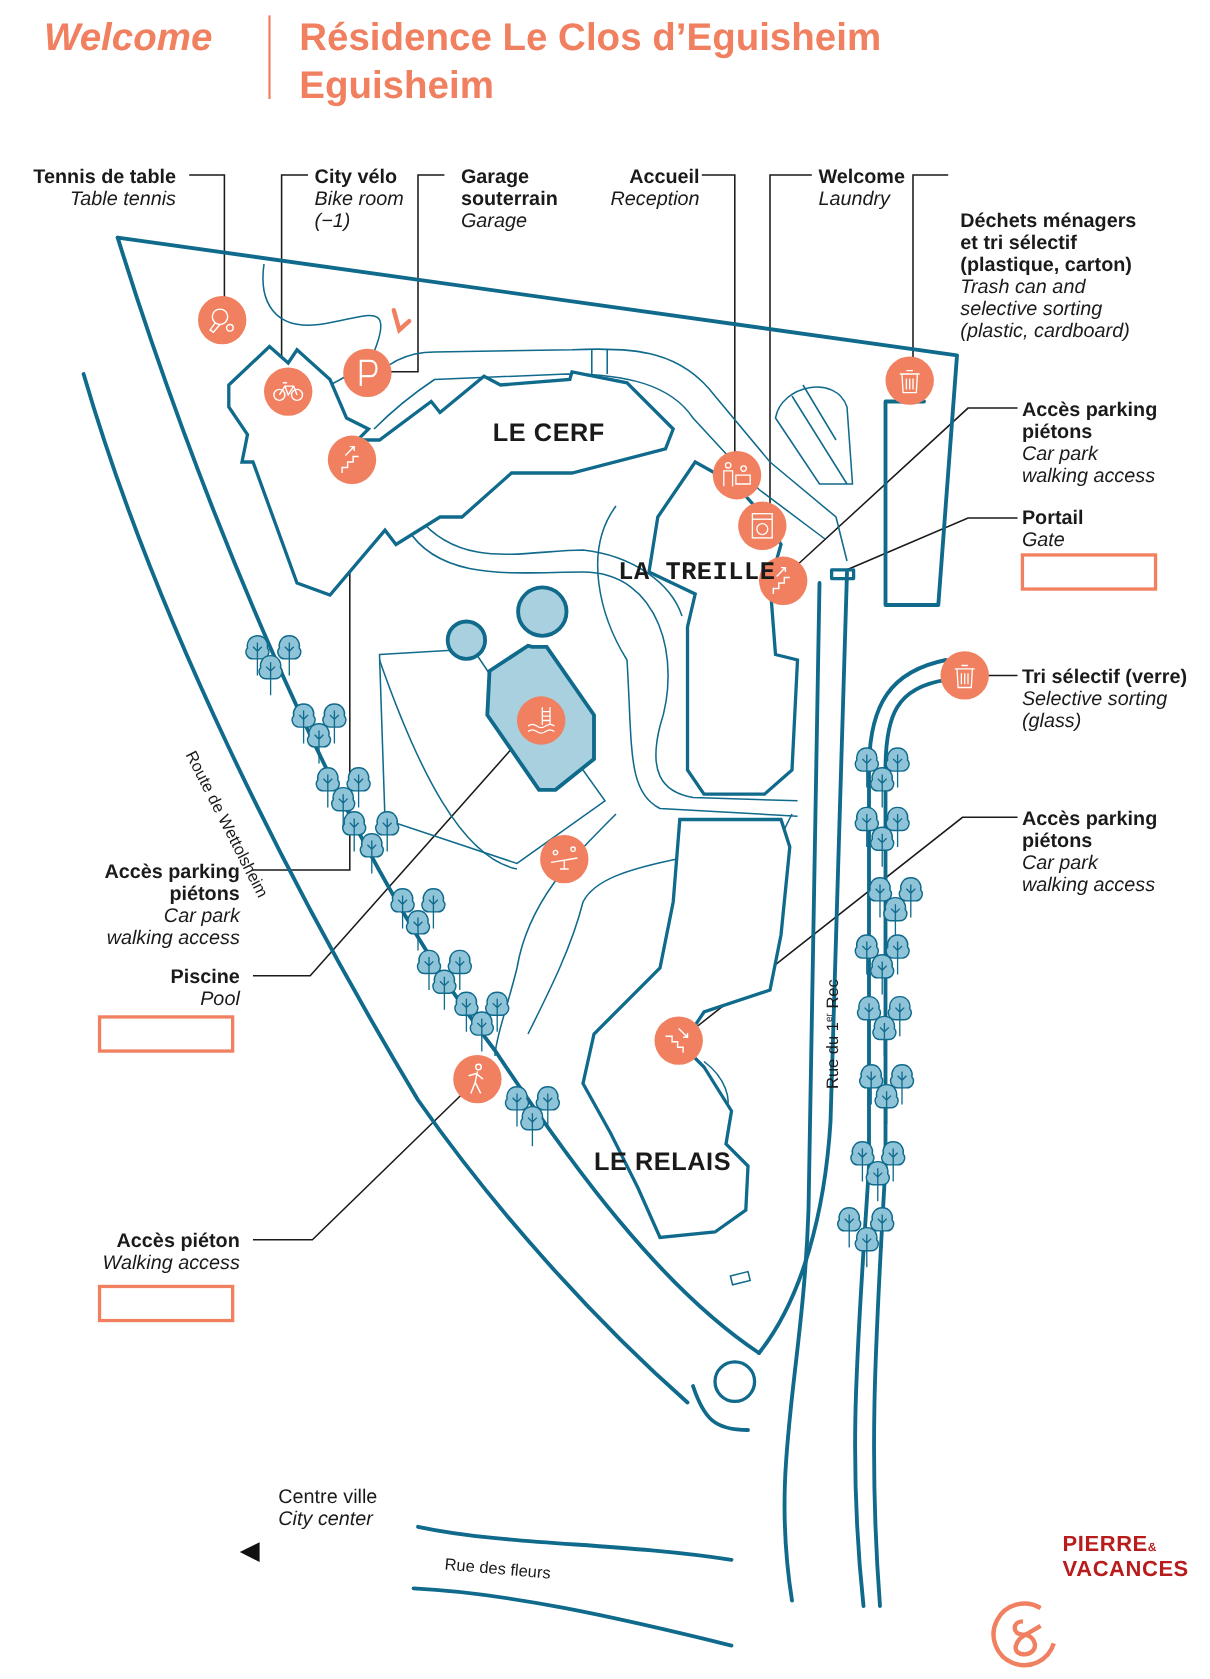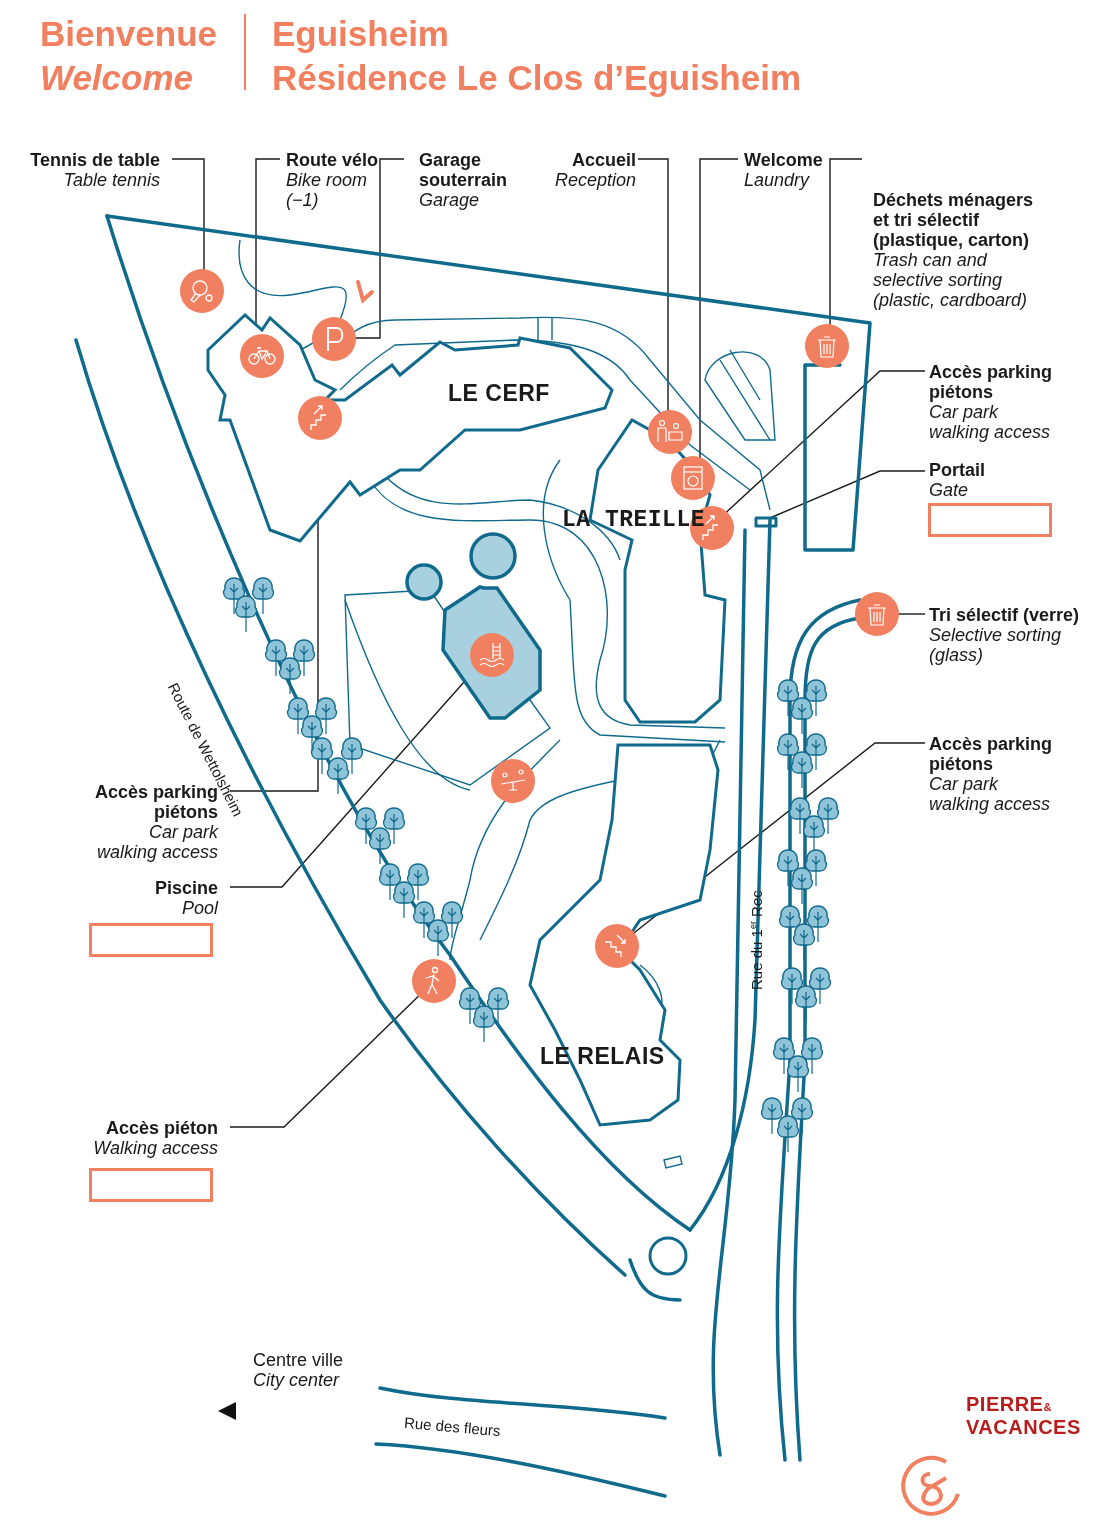--- a/index.html
+++ b/index.html
@@ -16,27 +16,26 @@
   .box{position:absolute;border:3px solid #f08060;width:124px;height:34px;box-sizing:border-box;}
   svg#map{position:absolute;left:0;top:0;}
   .bld{position:absolute;font-weight:bold;font-size:23px;letter-spacing:0.5px;white-space:nowrap;}
   .street{position:absolute;font-size:15px;white-space:nowrap;}
   #logo-text{position:absolute;left:966px;top:1394px;color:#b91c1c;font-size:20px;line-height:20px;font-weight:bold;letter-spacing:0.5px;}
 </style>
 </head>
 <body>
 
 <div class="hdr" id="hdr-left">
-  <div>Bienvenue</div>
   <div><i>Welcome</i></div>
 </div>
 <div id="hdr-div"></div>
 <div class="hdr" id="hdr-right">
+  <div>Résidence Le Clos d’Eguisheim</div>
   <div>Eguisheim</div>
-  <div>Résidence Le Clos d’Eguisheim</div>
 </div>
 
 <svg id="map" width="1100" height="1526" viewBox="0 0 1100 1526">
   <defs>
     <g id="tree">
       <path d="M0,-12 C-7,-12 -10,-6 -9,-1 C-12,2 -10,9 -4,9 L4,9 C10,9 12,2 9,-1 C10,-6 7,-12 0,-12 Z" fill="#8fc3d8" stroke="#0f6a8c" stroke-width="1.3"></path>
       <path d="M0,-6 L0,24 M0,2 L-4,-2 M0,2 L4,-2" stroke="#0f6a8c" stroke-width="1.2" fill="none"></path>
     </g>
   </defs>
 
@@ -271,21 +270,21 @@
 <div class="lbl" style="left:253px;top:1350px;">
   <span class="fr" style="font-weight:normal">Centre ville</span>
   <span class="en">City center</span>
 </div>
 
 <div class="lbl r" style="right:940px;top:150px;">
   <span class="fr">Tennis de table</span>
   <span class="en">Table tennis</span>
 </div>
 <div class="lbl" style="left:286px;top:150px;">
-  <span class="fr">Route vélo</span>
+  <span class="fr">City vélo</span>
   <span class="en">Bike room</span>
   <span class="en">(−1)</span>
 </div>
 <div class="lbl" style="left:419px;top:150px;">
   <span class="fr">Garage</span>
   <span class="fr">souterrain</span>
   <span class="en">Garage</span>
 </div>
 <div class="lbl r" style="right:464px;top:150px;">
   <span class="fr">Accueil</span>

